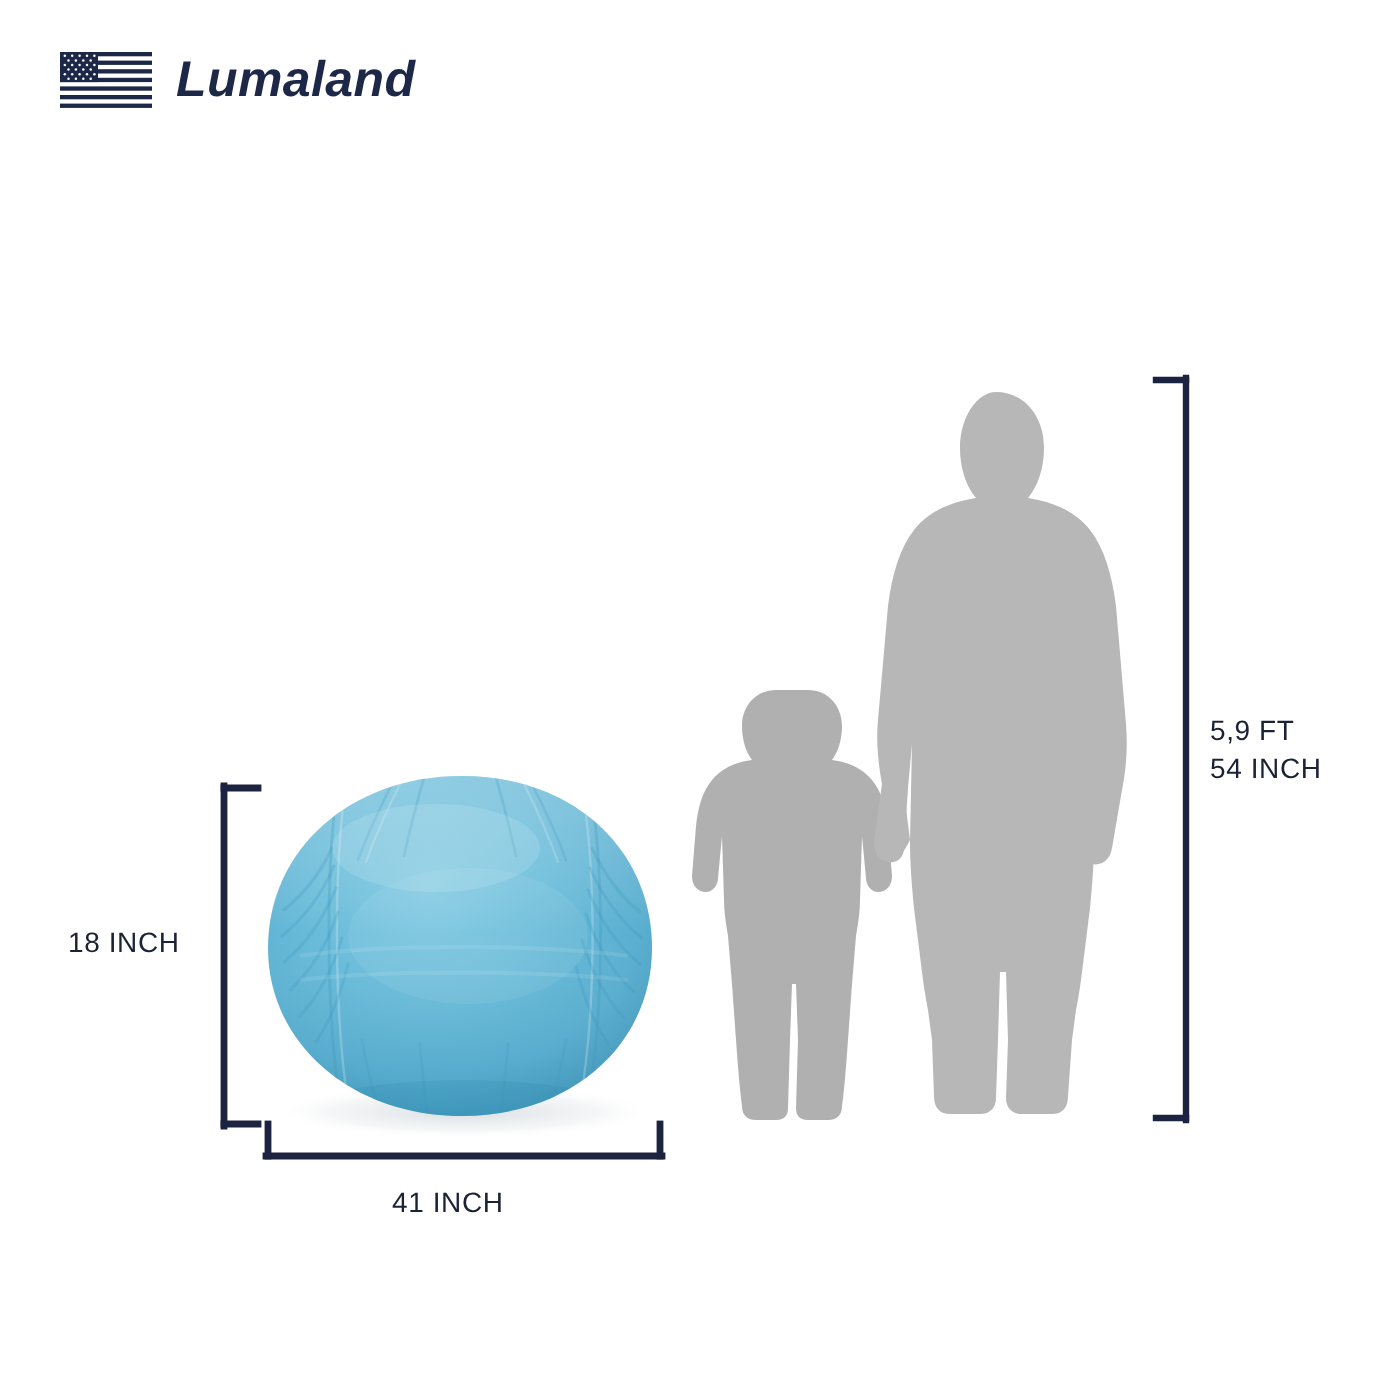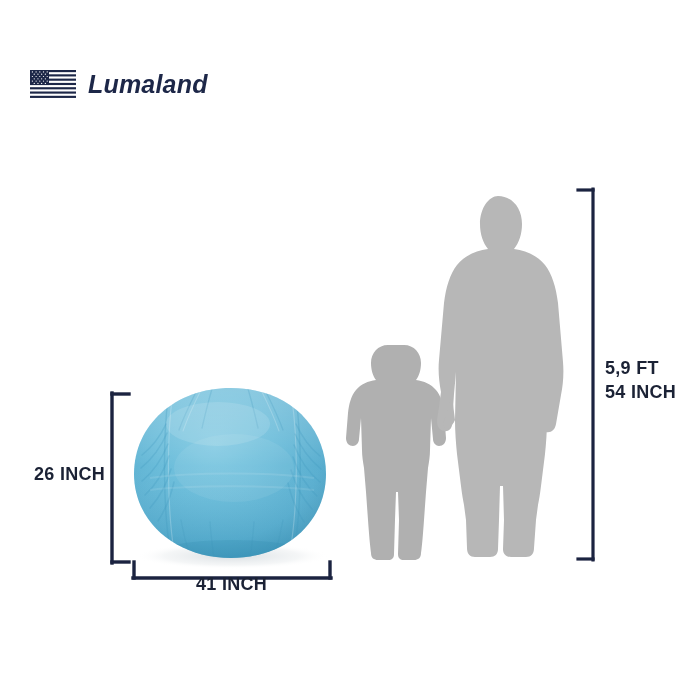--- a/index.html
+++ b/index.html
@@ -19,21 +19,20 @@
   }
 
   
   #logo {
     position: absolute;
     left: 30px;
     top: 26px;
     display: flex;
     align-items: center;
     gap: 12px;
-    margin-top: 44px;
   }
   #flag-icon {
     width: 46px;
     height: 28px;
     display: block;
   }
   #brand-name {
     font-size: 25px;
     font-weight: bold;
     font-style: italic;
@@ -49,33 +48,33 @@
     left: 0;
     top: 0;
     width: 700px;
     height: 700px;
   }
 
   
   .dim-label {
     position: absolute;
     color: #1b2235;
-    font-size: 18px;
-    font-weight: bold;
+    font-size: 14px;
+    font-weight: normal;
     letter-spacing: 0.3px;
     white-space: nowrap;
     line-height: 1.35;
   }
   #label-height {
     left: 34px;
     top: 462px;
   }
   #label-width {
     left: 196px;
-    top: 572px;
+    top: 592px;
   }
   #label-person {
     left: 605px;
     top: 356px;
   }
   #label-person .line2 {
     display: block;
   }
 </style>
 </head>
@@ -334,21 +333,21 @@
     </g>
 
     <g stroke="#1b2340" stroke-width="3.2" fill="none" stroke-linecap="square">
       <line x1="593" y1="189" x2="593" y2="560"></line>
       <line x1="593" y1="190" x2="578" y2="190"></line>
       <line x1="593" y1="559" x2="578" y2="559"></line>
     </g>
 
   </svg>
 
-  <div class="dim-label" id="label-height">26 INCH</div>
+  <div class="dim-label" id="label-height">18 INCH</div>
 
   <div class="dim-label" id="label-width">41 INCH</div>
 
   <div class="dim-label" id="label-person">
     <span>5,9 FT</span>
     <span class="line2">54 INCH</span>
   </div>
 
 </div>
 

